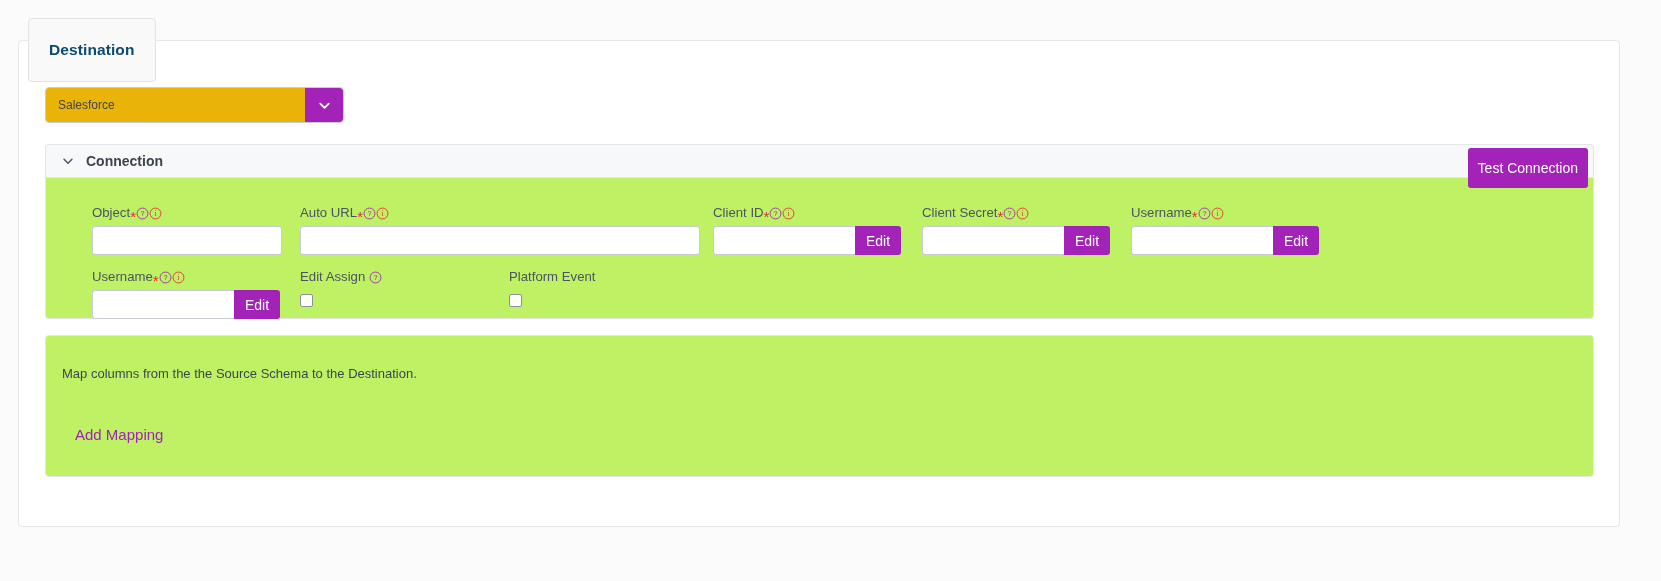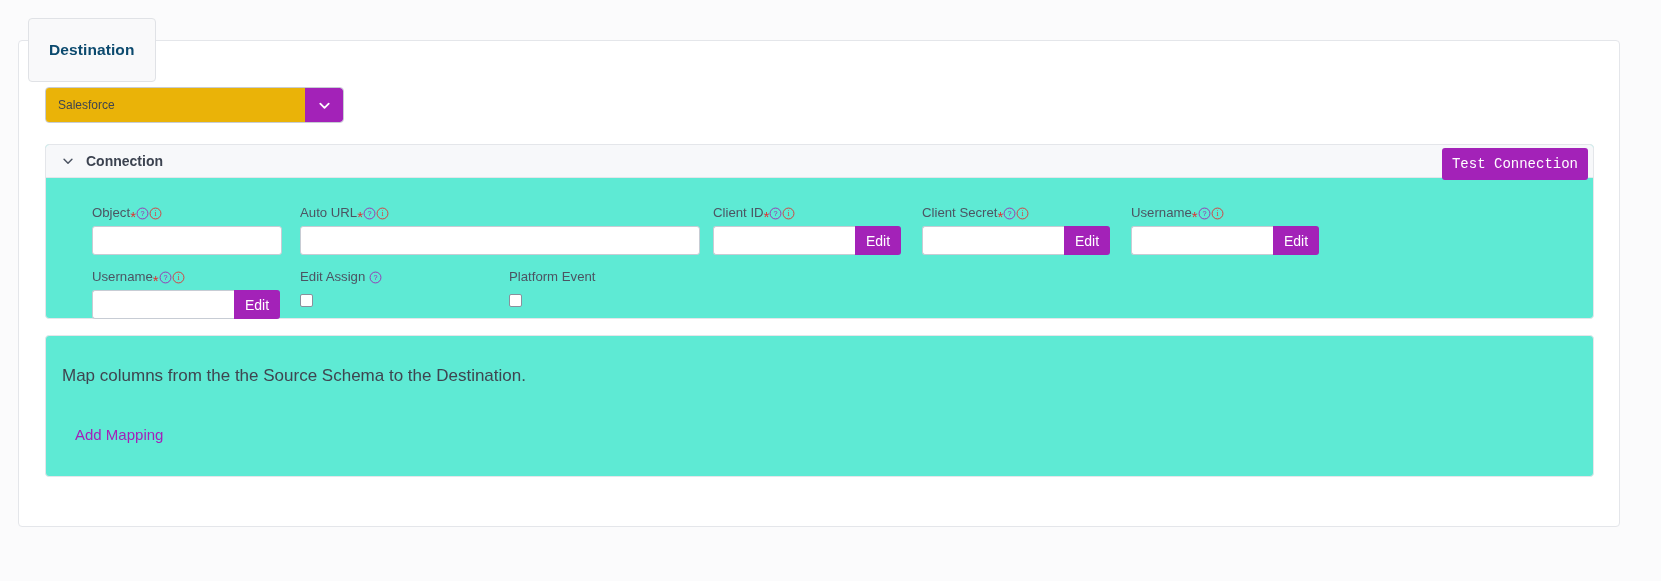--- a/index.html
+++ b/index.html
@@ -84,21 +84,21 @@
   }
   .select-arrow svg { display:block; }
 
   
   .section {
     position: absolute;
     left: 26px;
     width: 1549px;
     border: 1px solid #e4e6ea;
     border-radius: 4px;
-    background: #5eead4;
+    background: #bef264;
   }
   #section-connection { top: 103px; height: 175px; }
   #section-mappings   { top: 294px; height: 142px; }
 
   .section-head {
     position: relative;
     height: 33px;
     background: #f7f8fa;
     border-bottom: 1px solid #e4e6ea;
     display: flex;
@@ -112,28 +112,28 @@
     display: flex; align-items: center; justify-content: center;
   }
   .section-title {
     font-size: 14px;
     font-weight: bold;
     color: #3c4350;
   }
   .btn-test {
     position: absolute;
     right: 5px; top: 3px;
-    height: 32px;
+    height: 40px;
     padding: 0 10px;
     background: #a322b8;
     color: #fff;
     border: none;
     border-radius: 3px;
     font-size: 14px;
-    font-family: Liberation Mono, monospace;
+    font-family: Liberation Sans, sans-serif;
     cursor: pointer;
     line-height: 26px;
   }
 
   .section-body { position: relative; }
 
   
   .field { position: absolute; }
   .field-label {
     font-size: 13.2px;
@@ -184,21 +184,21 @@
     border-radius: 2px;
     background: #fff;
     cursor: pointer;
     display: block;
   }
 
   
   .map-desc {
     position: absolute;
     left: 16px; top: 30px;
-    font-size: 17px;
+    font-size: 13px;
     color: #3f4550;
   }
   .map-link {
     position: absolute;
     left: 29px; top: 90px;
     font-size: 15px;
     color: #a322b8;
     text-decoration: none;
     cursor: pointer;
   }

